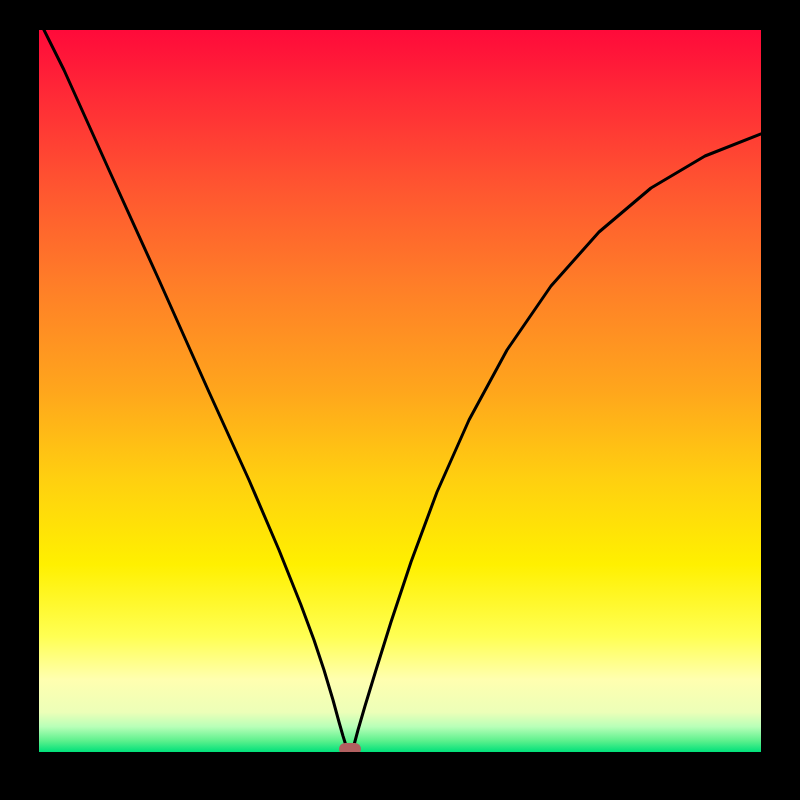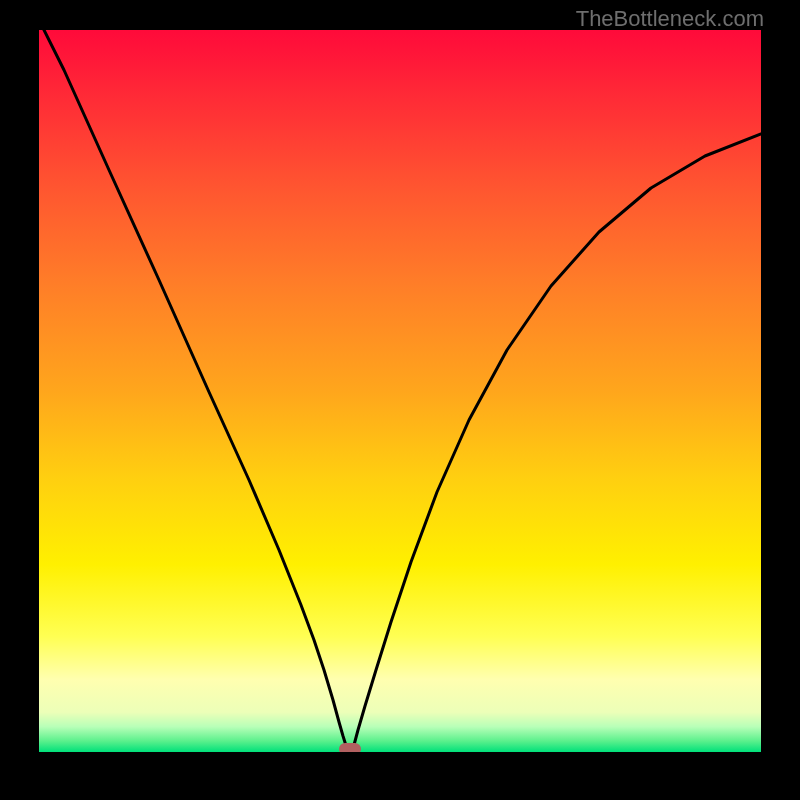--- a/index.html
+++ b/index.html
@@ -112,14 +112,13 @@
                L 512 256
                L 560 202
                L 612 158
                L 666 126
                L 722 104" fill="none" stroke="#000000" stroke-width="3" stroke-linejoin="round" stroke-linecap="round"></path>
     </svg>
 
     <div class="marker-oval" style="left:311px; top:719px;"></div>
   </div>
 
-  <div class="watermark">TheBottleneck.com</div>
 </div>
 
 </body></html>

